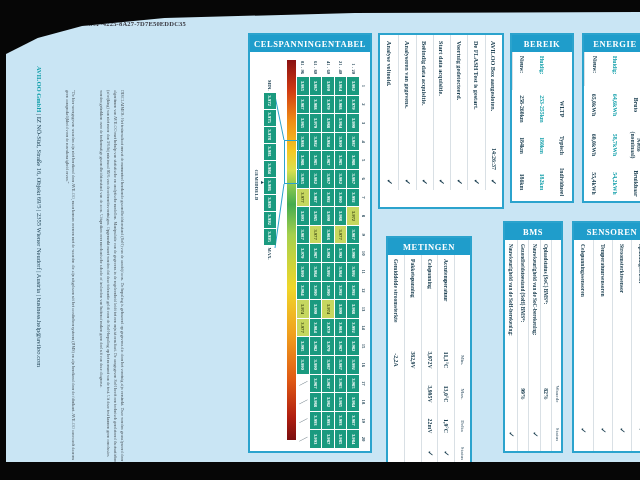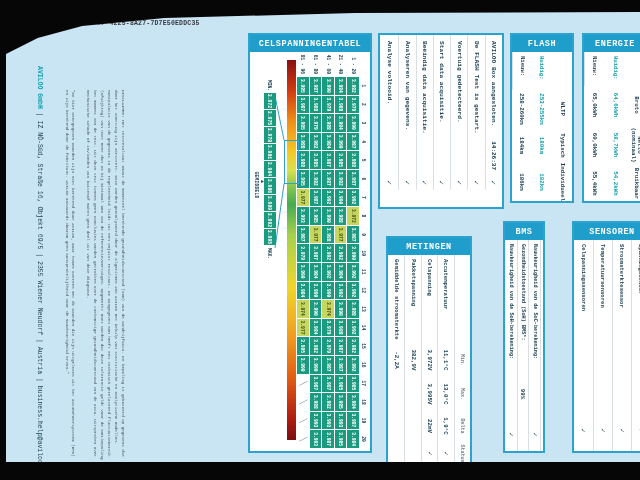--- a/index.html
+++ b/index.html
@@ -2,21 +2,21 @@
 <html><head>
 <meta charset="utf-8">
 <style>
   html,body{margin:0;padding:0;background:#000;}
   *{box-sizing:border-box;}
   :root{
     --bar:#1f9dcb; --border:#2ba3cd; --page:#c9e5f4; --navy:#1d4052;
     --accent:#13a0ab; --cell:#1a9a7f; --cellhi:#c6d75f; --line:#d9e0e5; --hdr:#6e8492;
   }
   .stage{position:relative;width:640px;height:480px;background:#060606;overflow:hidden;
-         font-family:Liberation Mono, monospace;}
+         font-family:Liberation Serif, serif;}
   .page{position:absolute;left:6px;top:12px;width:634px;height:450px;background:var(--page);
         clip-path:polygon(0 42px,5% 26px,12% 14px,25% 6px,55% 1px,100% 0,100% 100%,0 100%);}
   .uuid{position:absolute;left:46px;top:8px;font-size:6.5px;font-weight:700;color:#3a3a42;letter-spacing:.2px;}
   .vtext{writing-mode:vertical-rl;position:absolute;}
   .address{left:30px;top:54px;height:402px;font-size:6.5px;white-space:nowrap;}
   .addr-co{color:var(--accent);font-weight:700;}
   .addr-rest{color:var(--navy);}
   .vblock{writing-mode:vertical-rl;position:absolute;color:#4a555c;overflow:hidden;}
   .quote{left:48px;top:78px;height:372px;width:22px;font-size:4.2px;line-height:6.5px;}
   .disclaimer{left:74px;top:78px;height:378px;width:46px;font-size:4.2px;line-height:7px;}
@@ -265,21 +265,21 @@
             </div>
             <div class="p-row">
               <div class="p-lbl">Analyse voltooid.</div>
               <div class="p-chk">✓</div>
             </div>
           </div>
       </div>
     </div>
 
     <div class="panel" style="left:504px;top:21px;width:64px;height:170px;">
-      <div class="panel-hdr">FLASH</div>
+      <div class="panel-hdr">BEREIK</div>
       <div class="panel-body">
         <div class="rot tbl" style="width:149px;height:60px;transform:translateX(60px) rotate(90deg);grid-template-columns:38px 38px 35px 38px;grid-template-rows:repeat(3,1fr);">
             <div class="t-hdr"></div>
             <div class="t-hdrb">WLTP</div>
             <div class="t-hdrb">Typisch</div>
             <div class="t-hdrb">Individueel</div>
             <div class="t-label acc">Huidig:</div>
             <div class="t-val acc">253-255km</div>
             <div class="t-val acc">180km</div>
             <div class="t-val acc">182km</div>
@@ -337,21 +337,21 @@
             <div class="t-chk rline"></div>
             <div class="t-label">Gemiddelde stroomsterkte</div>
             <div class="t-val">-2,2A</div>
             <div class="t-val"></div>
             <div class="t-val"></div>
             <div class="t-chk"></div>
           </div>
       </div>
     </div>
 
-    <div class="panel" style="left:497px;top:209px;width:42px;height:232px;">
+    <div class="panel" style="left:497px;top:209px;width:60px;height:232px;">
       <div class="panel-hdr">BMS</div>
       <div class="panel-body">
         <div class="rot tbl" style="width:211px;height:58px;transform:translateX(58px) rotate(90deg);grid-template-columns:130px 48px 33px;grid-template-rows:repeat(5,1fr);">
             <div class="t-hdr rline"></div>
             <div class="t-hdr rline">Waarde</div>
             <div class="t-hdr rline">Status</div>
             <div class="t-label rline" style="font-size: 5.2px;">Oplaadstatus (SoC) BMS*:</div>
             <div class="t-val rline">82%</div>
             <div class="t-chk rline"></div>
             <div class="t-label rline" style="font-size: 5.2px;">Nauwkeurigheid van de SoC-berekening:</div>

